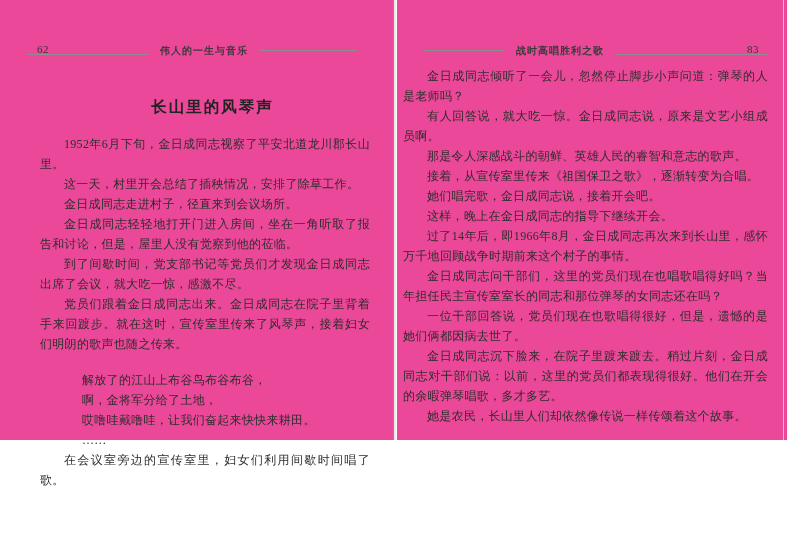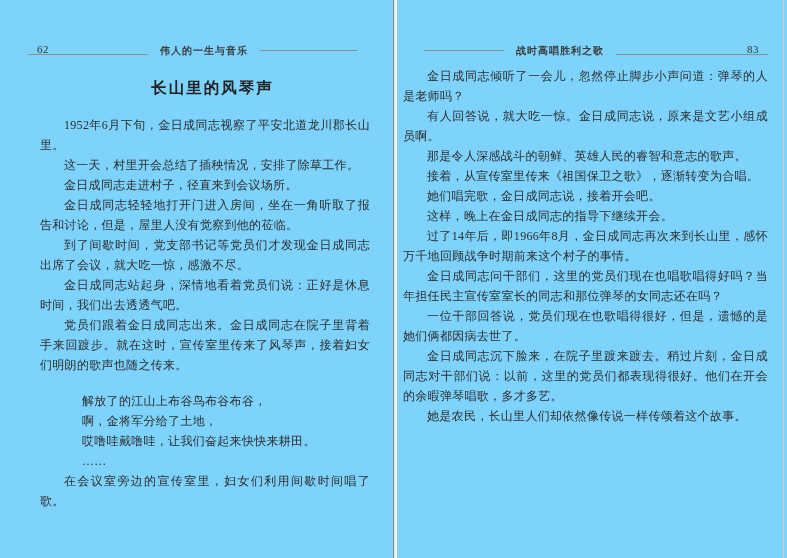--- a/index.html
+++ b/index.html
@@ -4,22 +4,22 @@
 <style>
   html, body {
     margin: 0; padding: 0;
     width: 787px; height: 558px;
     background: #ffffff;
     overflow: hidden;
     font-family: "Liberation Serif", serif;
   }
   .spread {
     position: relative;
-    width: 787px; height: 558px;
-    background: #7dd3fc;
+    width: 787px; height: 440px;
+    background: #ec4899;
     color: #2d2d2d;
   }
   .gutter-line {
     position: absolute; top: 0; bottom: 0; left: 393px;
     width: 1px; background: #8f8f8f;
   }
   .gutter-shade {
     position: absolute; top: 0; bottom: 0; left: 394px;
     width: 3px;
     background: linear-gradient(to right, #dedede, #ffffff);
@@ -72,21 +72,21 @@
     font-size: 10px;
     letter-spacing: 1px;
     color: #3a3a3a;
     margin: 0 12px;
     white-space: nowrap;
     flex: 0 0 auto;
   }
 
   
   .chapter-title {
-    margin: 20px 0 0 0;
+    margin: 39px 0 0 0;
     text-align: center;
     font-family: "Liberation Sans", sans-serif;
     font-weight: bold;
     font-size: 15.5px;
     letter-spacing: 2px;
     color: #222222;
     padding-left: 32px;
   }
 
   
@@ -126,21 +126,20 @@
     </header>
 
     <h1 class="chapter-title">长山里的风琴声</h1>
 
     <div class="page-body">
       <p>1952年6月下旬，金日成同志视察了平安北道龙川郡长山里。</p>
       <p>这一天，村里开会总结了插秧情况，安排了除草工作。</p>
       <p>金日成同志走进村子，径直来到会议场所。</p>
       <p>金日成同志轻轻地打开门进入房间，坐在一角听取了报告和讨论，但是，屋里人没有觉察到他的莅临。</p>
       <p>到了间歇时间，党支部书记等党员们才发现金日成同志出席了会议，就大吃一惊，感激不尽。</p>
-      <p>金日成同志站起身，深情地看着党员们说：正好是休息时间，我们出去透透气吧。</p>
       <p>党员们跟着金日成同志出来。金日成同志在院子里背着手来回踱步。就在这时，宣传室里传来了风琴声，接着妇女们明朗的歌声也随之传来。</p>
 
       <div class="verse">
         <div class="verse-line">解放了的江山上布谷鸟布谷布谷，</div>
         <div class="verse-line">啊，金将军分给了土地，</div>
         <div class="verse-line">哎噜哇戴噜哇，让我们奋起来快快来耕田。</div>
         <div class="verse-line">……</div>
       </div>
 
       <p class="closing">在会议室旁边的宣传室里，妇女们利用间歇时间唱了歌。</p>

